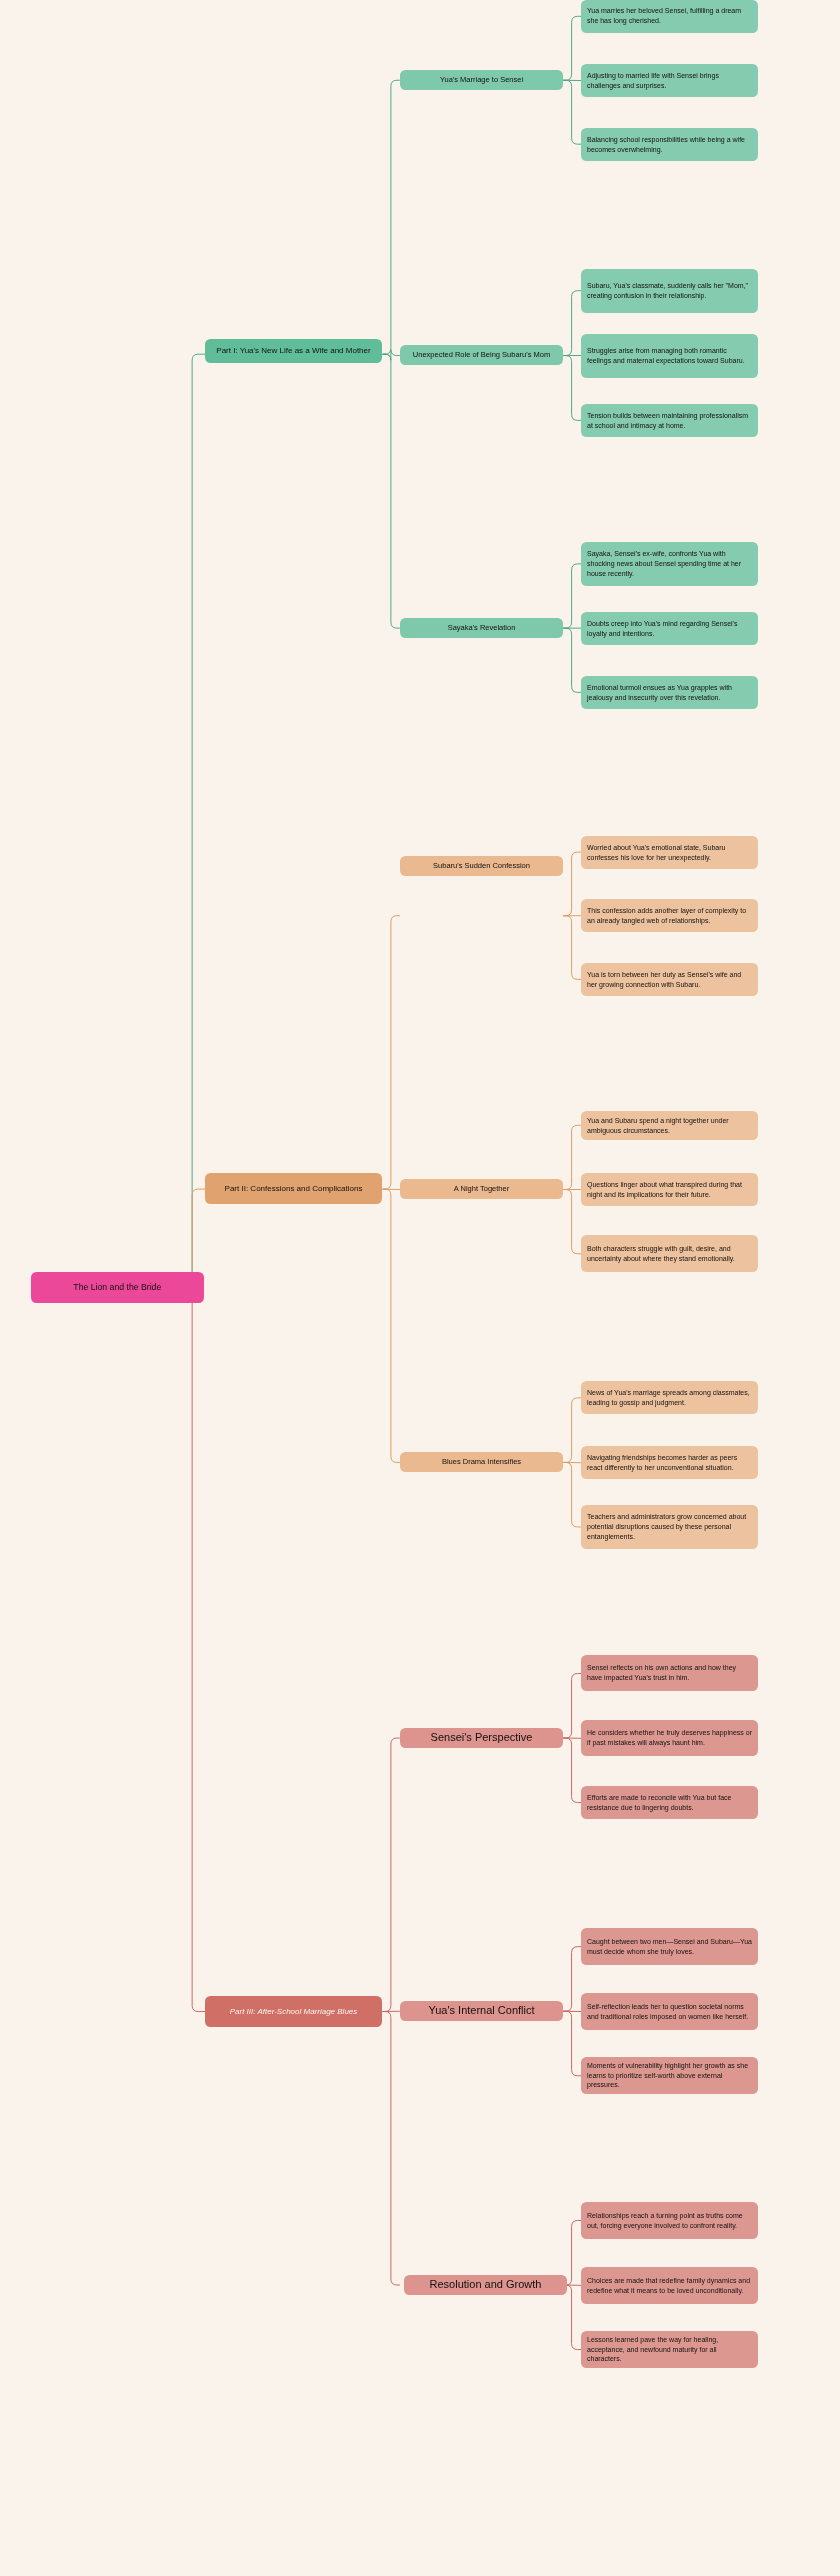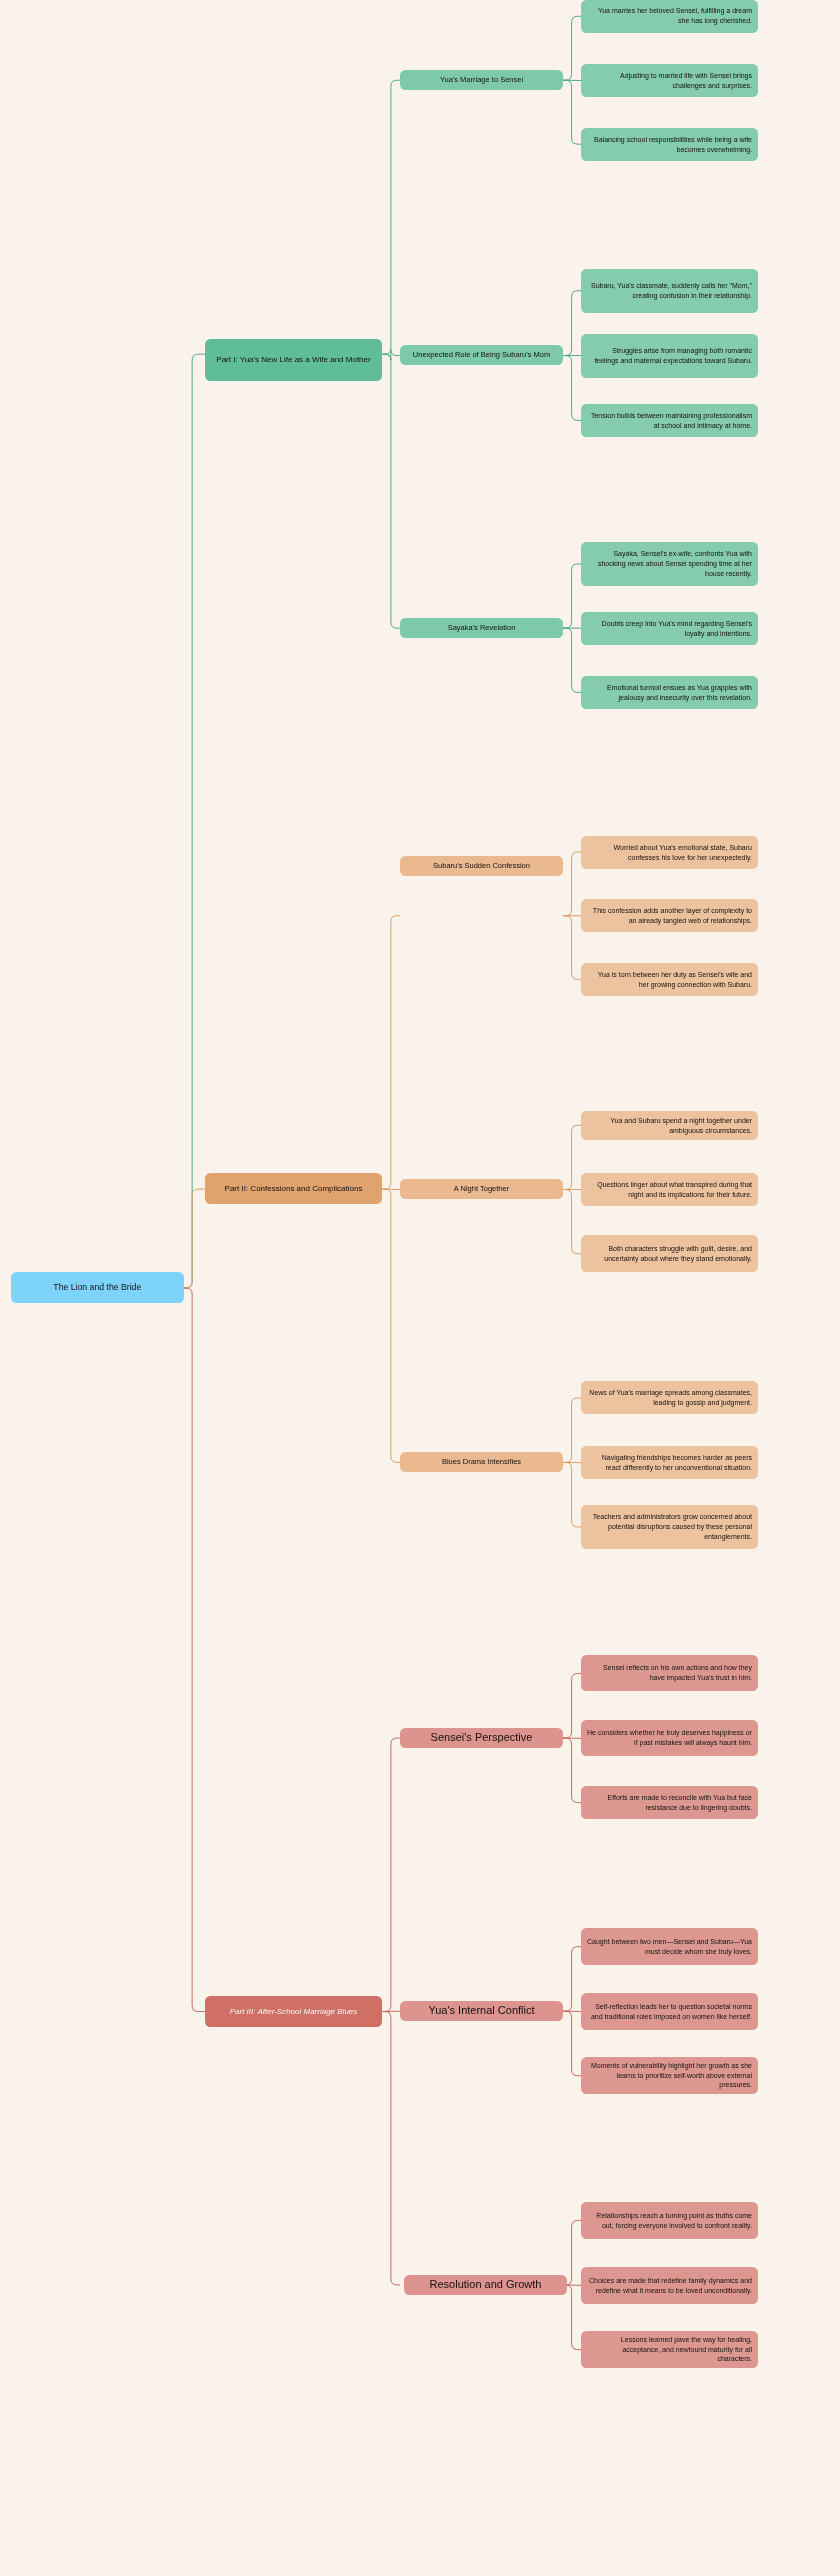--- a/index.html
+++ b/index.html
@@ -27,29 +27,30 @@
     height: 2576px;
     pointer-events: none;
   }
   .node {
     position: absolute;
     box-sizing: border-box;
     border-radius: 5.4px;
     display: flex;
     align-items: center;
     justify-content: center;
-    text-align: right;
+    text-align: left;
     line-height: 1.42;
     color: #15110f;
     padding: 3.6px 6px;
     white-space: pre-line;
   }
   .n-root {
-    background: #7dd3fc;
+    background: #ec4899;
     font-size: 8.7px;
+    margin-left: 20px;
   }
   .n-b1 { background: #5fbd99; font-size: 8px; }
   .n-b1sub { background: #7ec9ab; font-size: 7.5px; }
   .n-b1leaf { background: #84cbb0; font-size: 7px; }
 
   .n-b2 { background: #e0a370; font-size: 8px; }
   .n-b2sub { background: #eab98f; font-size: 7.5px; }
   .n-b2leaf { background: #edc29e; font-size: 7px; }
 
   .n-b3 { background: #cf6f65; font-size: 8px; color:#fdf6f2; }
@@ -96,21 +97,21 @@
       <path d="M 938 3349.5 L 942 3349.5 Q 952 3349.5 952 3339.5 L 952 3252 Q 952 3242 962 3242 L 968 3242" fill="none" stroke="#c4655d" stroke-width="1.6"></path>
       <path d="M 938 3349.5 L 968 3350" fill="none" stroke="#c4655d" stroke-width="1.6"></path>
       <path d="M 938 3349.5 L 942 3349.5 Q 952 3349.5 952 3359.5 L 952 3447 Q 952 3457 962 3457 L 968 3457" fill="none" stroke="#c4655d" stroke-width="1.6"></path>
       <path d="M 637 3350 L 641 3350 Q 651 3350 651 3360 L 651 3795.5 Q 651 3805.5 661 3805.5 L 666 3805.5" fill="none" stroke="#c4655d" stroke-width="1.6"></path>
       <path d="M 938 3805.5 L 942 3805.5 Q 952 3805.5 952 3795.5 L 952 3708 Q 952 3698 962 3698 L 968 3698" fill="none" stroke="#c4655d" stroke-width="1.6"></path>
       <path d="M 938 3805.5 L 968 3806" fill="none" stroke="#c4655d" stroke-width="1.6"></path>
       <path d="M 938 3805.5 L 942 3805.5 Q 952 3805.5 952 3815.5 L 952 3903 Q 952 3913 962 3913 L 968 3913" fill="none" stroke="#c4655d" stroke-width="1.6"></path>
     </svg>
   <div id="nodes-layer">
       <div class="node n-root" style="left: 10.8px; top: 1272px; width: 173px; height: 31px;">The Lion and the Bride</div>
-      <div class="node n-b1" style="left: 205px; top: 339px; width: 177px; height: 42px;">Part I: Yua's New Life as a Wife and Mother</div>
+      <div class="node n-b1" style="left: 205px; top: 339px; width: 177px; height: 24px;">Part I: Yua's New Life as a Wife and Mother</div>
       <div class="node n-b1sub" style="left: 400px; top: 70px; width: 163px; height: 20.4px;">Yua's Marriage to Sensei</div>
       <div class="node n-b1leaf" style="left: 581px; top: -0.3px; width: 177px; height: 33px;">Yua marries her beloved Sensei, fulfilling a dream she has long cherished.</div>
       <div class="node n-b1leaf" style="left: 581px; top: 64px; width: 177px; height: 33px;">Adjusting to married life with Sensei brings challenges and surprises.</div>
       <div class="node n-b1leaf" style="left: 581px; top: 128px; width: 177px; height: 33px;">Balancing school responsibilities while being a wife becomes overwhelming.</div>
       <div class="node n-b1sub" style="left: 400px; top: 345px; width: 163px; height: 20.4px;">Unexpected Role of Being Subaru's Mom</div>
       <div class="node n-b1leaf" style="left: 581px; top: 269px; width: 177px; height: 44px;">Subaru, Yua's classmate, suddenly calls her "Mom," creating confusion in their relationship.</div>
       <div class="node n-b1leaf" style="left: 581px; top: 334px; width: 177px; height: 44px;">Struggles arise from managing both romantic feelings and maternal expectations toward Subaru.</div>
       <div class="node n-b1leaf" style="left: 581px; top: 404px; width: 177px; height: 33px;">Tension builds between maintaining professionalism at school and intimacy at home.</div>
       <div class="node n-b1sub" style="left: 400px; top: 618px; width: 163px; height: 20.4px;">Sayaka's Revelation</div>
       <div class="node n-b1leaf" style="left: 581px; top: 542px; width: 177px; height: 44px;">Sayaka, Sensei's ex-wife, confronts Yua with shocking news about Sensei spending time at her house recently.</div>

